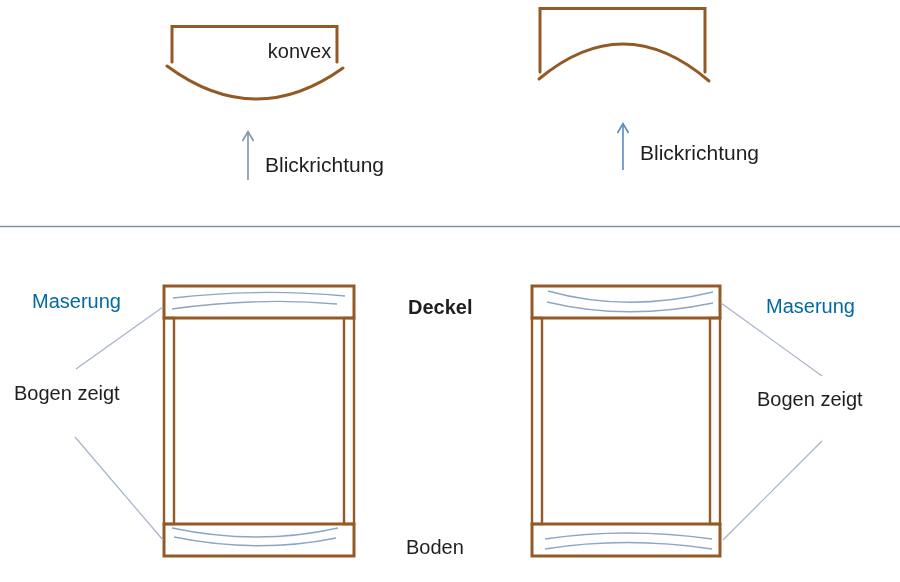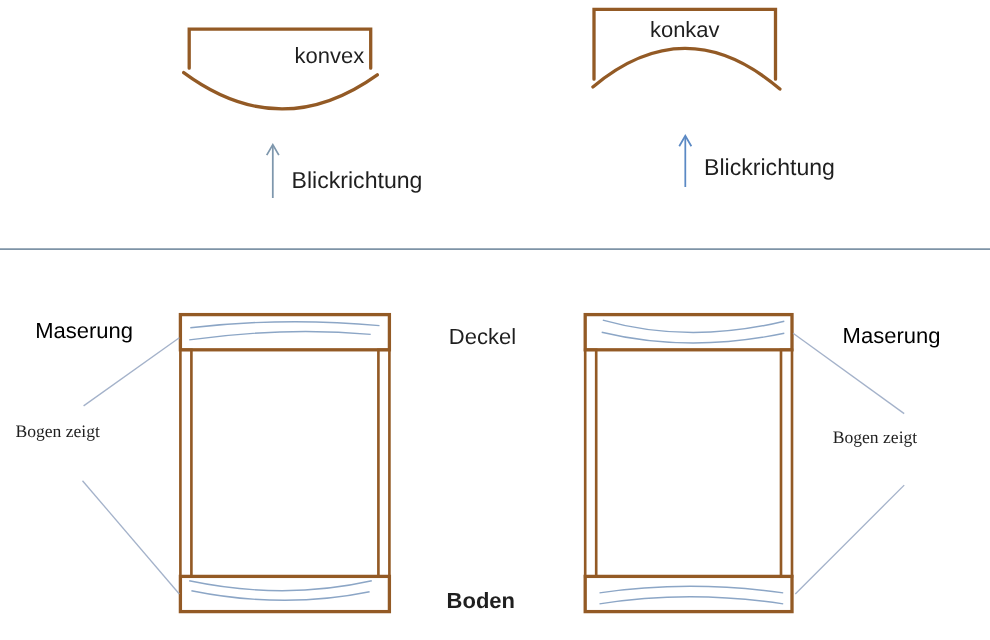--- a/index.html
+++ b/index.html
@@ -14,36 +14,36 @@
   }
   .canvas svg { position: absolute; left: 0; top: 0; }
   .lbl {
     position: absolute;
     font-size: 20px;
     line-height: 23px;
     color: #1f1f1f;
     white-space: nowrap;
   }
   .lbl.center { text-align: center; }
-  .lbl.blue { color: #000000; }
+  .lbl.blue { color: #0369a1; }
   .lbl.big { font-size: 21px; line-height: 24px; }
-  .note { line-height: 28px; font-size: 16px; font-family: Liberation Serif, serif; }
+  .note { line-height: 28px; font-size: 20px; }
 
   
   .pos-konvex        { left: 172px; top: 40px;  width: 165px; padding-left: 45px; }
   .pos-konkav        { left: 540px; top: 17px;  width: 165px; }
   .pos-blick-left    { left: 265px; top: 153px; }
   .pos-blick-right   { left: 640px; top: 141px; }
   .pos-maserung-l    { left: 32px;  top: 290px; }
   .pos-maserung-r    { left: 766px; top: 295px; }
   .pos-note-left     { left: 14px;  top: 379px; }
   .pos-note-right    { left: 757px; top: 385px; }
-  .pos-deckel        { left: 408px; top: 296px; }
+  .pos-deckel        { left: 408px; top: 296px; font-weight: bold; }
   .pos-seiten        { left: 379px; top: 409px; }
-  .pos-boden         { left: 406px; top: 536px; font-weight: bold; }
+  .pos-boden         { left: 406px; top: 536px; }
 </style>
 </head>
 <body>
 
 <div class="canvas">
 
   <svg width="900" height="582" viewBox="0 0 900 582">
 
     <path d="M172,62 L172,26.5 L337,26.5 L337,62" fill="none" stroke="#935a25" stroke-width="3" stroke-linecap="round"></path>
     <path d="M167,66 Q255,131 343,68" fill="none" stroke="#935a25" stroke-width="3" stroke-linecap="round"></path>
@@ -87,21 +87,20 @@
       <path d="M547,302 Q626,321 713,303" fill="none" stroke="#8ca6c6" stroke-width="1.3"></path>
       <path d="M545,539 Q626,527 712,539" fill="none" stroke="#8ca6c6" stroke-width="1.3"></path>
       <path d="M545,549 Q626,536 712,549" fill="none" stroke="#8ca6c6" stroke-width="1.3"></path>
 
       <line x1="721" y1="303" x2="822" y2="376" stroke="#a4b2ca" stroke-width="1.2"></line>
       <line x1="822" y1="441" x2="723" y2="540" stroke="#a4b2ca" stroke-width="1.2"></line>
     </g>
   </svg>
 
   <div class="lbl center pos-konvex">konvex</div>
-  <div class="lbl center pos-konkav">konkav</div>
 
   <div class="lbl big pos-blick-left">Blickrichtung</div>
   <div class="lbl big pos-blick-right">Blickrichtung</div>
 
   <div class="lbl blue pos-maserung-l">Maserung</div>
   <div class="lbl blue pos-maserung-r">Maserung</div>
 
   <div class="lbl note pos-note-left">
     <div>Bogen zeigt</div>
   </div>

